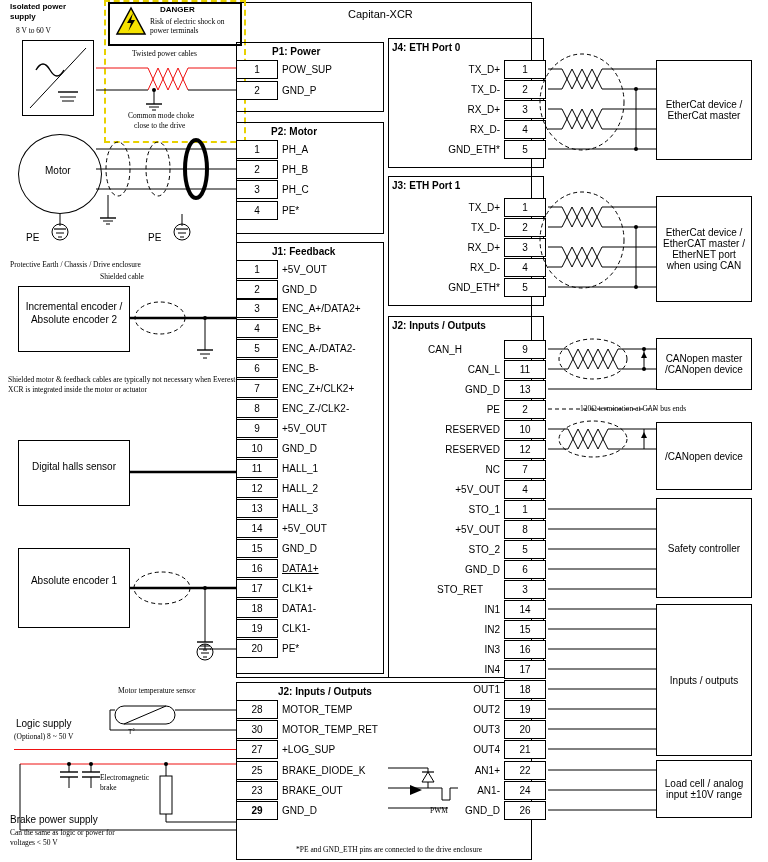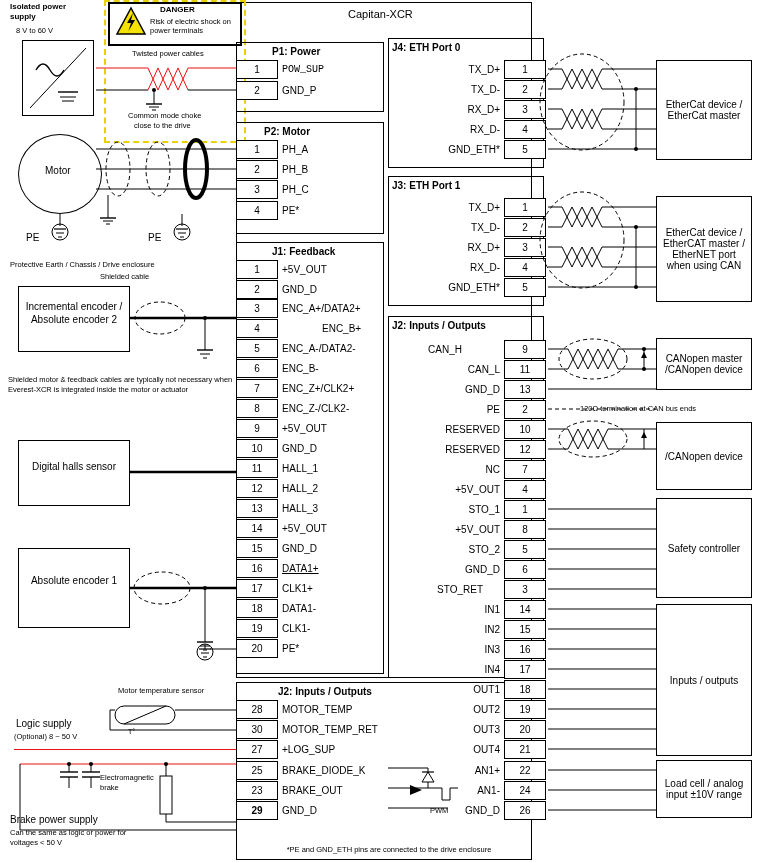--- a/index.html
+++ b/index.html
@@ -14,21 +14,21 @@
   .bold{font-weight:bold;}
   .pin{position:absolute;border:1px solid #000;background:#fff;box-sizing:border-box;
        width:42px;height:19px;line-height:17px;text-align:center;font-size:10px;}
   .pinlbl{position:absolute;white-space:nowrap;font-size:10px;line-height:19px;height:19px;}
   .pinlbl.r{text-align:right;}
   .hline{position:absolute;height:0;border-top:1px solid #000;}
   .hline.red{border-top:1px solid #e11;}
   .grp{position:absolute;border:1px solid #000;box-sizing:border-box;background:transparent;}
   .danger{position:absolute;border:2px solid #000;background:#fff;box-sizing:border-box;}
   .hazard{position:absolute;border:2px dashed #e8d100;box-sizing:border-box;}
-  .tiny{font-size:7.5px;}
+  .tiny{font-size:7.5px;font-family:Liberation Serif, serif;}
   .sm{font-size:8px;}
   .md{font-size:10px;}
   .title{font-size:11px;}
   .dev{position:absolute;border:1px solid #000;background:#fff;box-sizing:border-box;
        display:flex;align-items:center;justify-content:center;text-align:center;font-size:10px;}
   .circ{position:absolute;border:1px solid #000;border-radius:50%;box-sizing:border-box;}
   svg{position:absolute;overflow:visible;}
 </style>
 </head>
 <body>
@@ -105,46 +105,46 @@
   <line x1="14" y1="15" x2="26" y2="15" stroke="#000" stroke-width="1.2"></line>
   <line x1="16" y1="19" x2="24" y2="19" stroke="#000" stroke-width="1"></line>
   <line x1="18" y1="23" x2="22" y2="23" stroke="#000" stroke-width="1"></line>
 </svg>
 <div class="lbl md" style="left:148px;top:232px;">PE</div>
 <div class="lbl tiny" style="left:10px;top:260px;">Protective Earth / Chassis / Drive enclosure</div>
 
 <div class="grp" style="left:236px;top:42px;width:148px;height:70px;"></div>
 <div class="lbl bold md" style="left:272px;top:46px;">P1: Power</div>
 <div class="pin" style="left:236px;top:60px;">1</div>
-<div class="pinlbl" style="left:282px;top:60px;font-family:Liberation Mono, monospace;">POW_SUP</div>
+<div class="pinlbl" style="left:282px;top:60px;">POW_SUP</div>
 <div class="pin" style="left:236px;top:81px;">2</div>
 <div class="pinlbl" style="left:282px;top:81px;">GND_P</div>
 
 <div class="grp" style="left:236px;top:122px;width:148px;height:112px;"></div>
-<div class="lbl bold md" style="left:264px;top:126px;">P2: Motor</div>
+<div class="lbl bold md" style="left:271px;top:126px;">P2: Motor</div>
 <div class="pin" style="left:236px;top:140px;">1</div>
 <div class="pinlbl" style="left:282px;top:140px;">PH_A</div>
 <div class="pin" style="left:236px;top:160px;">2</div>
 <div class="pinlbl" style="left:282px;top:160px;">PH_B</div>
 <div class="pin" style="left:236px;top:180px;">3</div>
 <div class="pinlbl" style="left:282px;top:180px;">PH_C</div>
 <div class="pin" style="left:236px;top:201px;">4</div>
 <div class="pinlbl" style="left:282px;top:201px;">PE*</div>
 
 <div class="grp" style="left:236px;top:242px;width:148px;height:432px;"></div>
 <div class="lbl bold md" style="left:272px;top:246px;">J1: Feedback</div>
 
 <div class="pin" style="left:236px;top:260px;">1</div>
 <div class="pinlbl" style="left:282px;top:260px;">+5V_OUT</div>
 <div class="pin" style="left:236px;top:280px;">2</div>
 <div class="pinlbl" style="left:282px;top:280px;">GND_D</div>
 <div class="pin" style="left:236px;top:299px;">3</div>
 <div class="pinlbl" style="left:282px;top:299px;">ENC_A+/DATA2+</div>
 <div class="pin" style="left:236px;top:319px;">4</div>
-<div class="pinlbl" style="left:282px;top:319px;margin-left:40px;">ENC_B+</div>
+<div class="pinlbl" style="left:282px;top:319px;">ENC_B+</div>
 <div class="pin" style="left:236px;top:339px;">5</div>
 <div class="pinlbl" style="left:282px;top:339px;">ENC_A-/DATA2-</div>
 <div class="pin" style="left:236px;top:359px;">6</div>
 <div class="pinlbl" style="left:282px;top:359px;">ENC_B-</div>
 <div class="pin" style="left:236px;top:379px;">7</div>
 <div class="pinlbl" style="left:282px;top:379px;">ENC_Z+/CLK2+</div>
 <div class="pin" style="left:236px;top:399px;">8</div>
 <div class="pinlbl" style="left:282px;top:399px;">ENC_Z-/CLK2-</div>
 <div class="pin" style="left:236px;top:419px;">9</div>
 <div class="pinlbl" style="left:282px;top:419px;">+5V_OUT</div>

